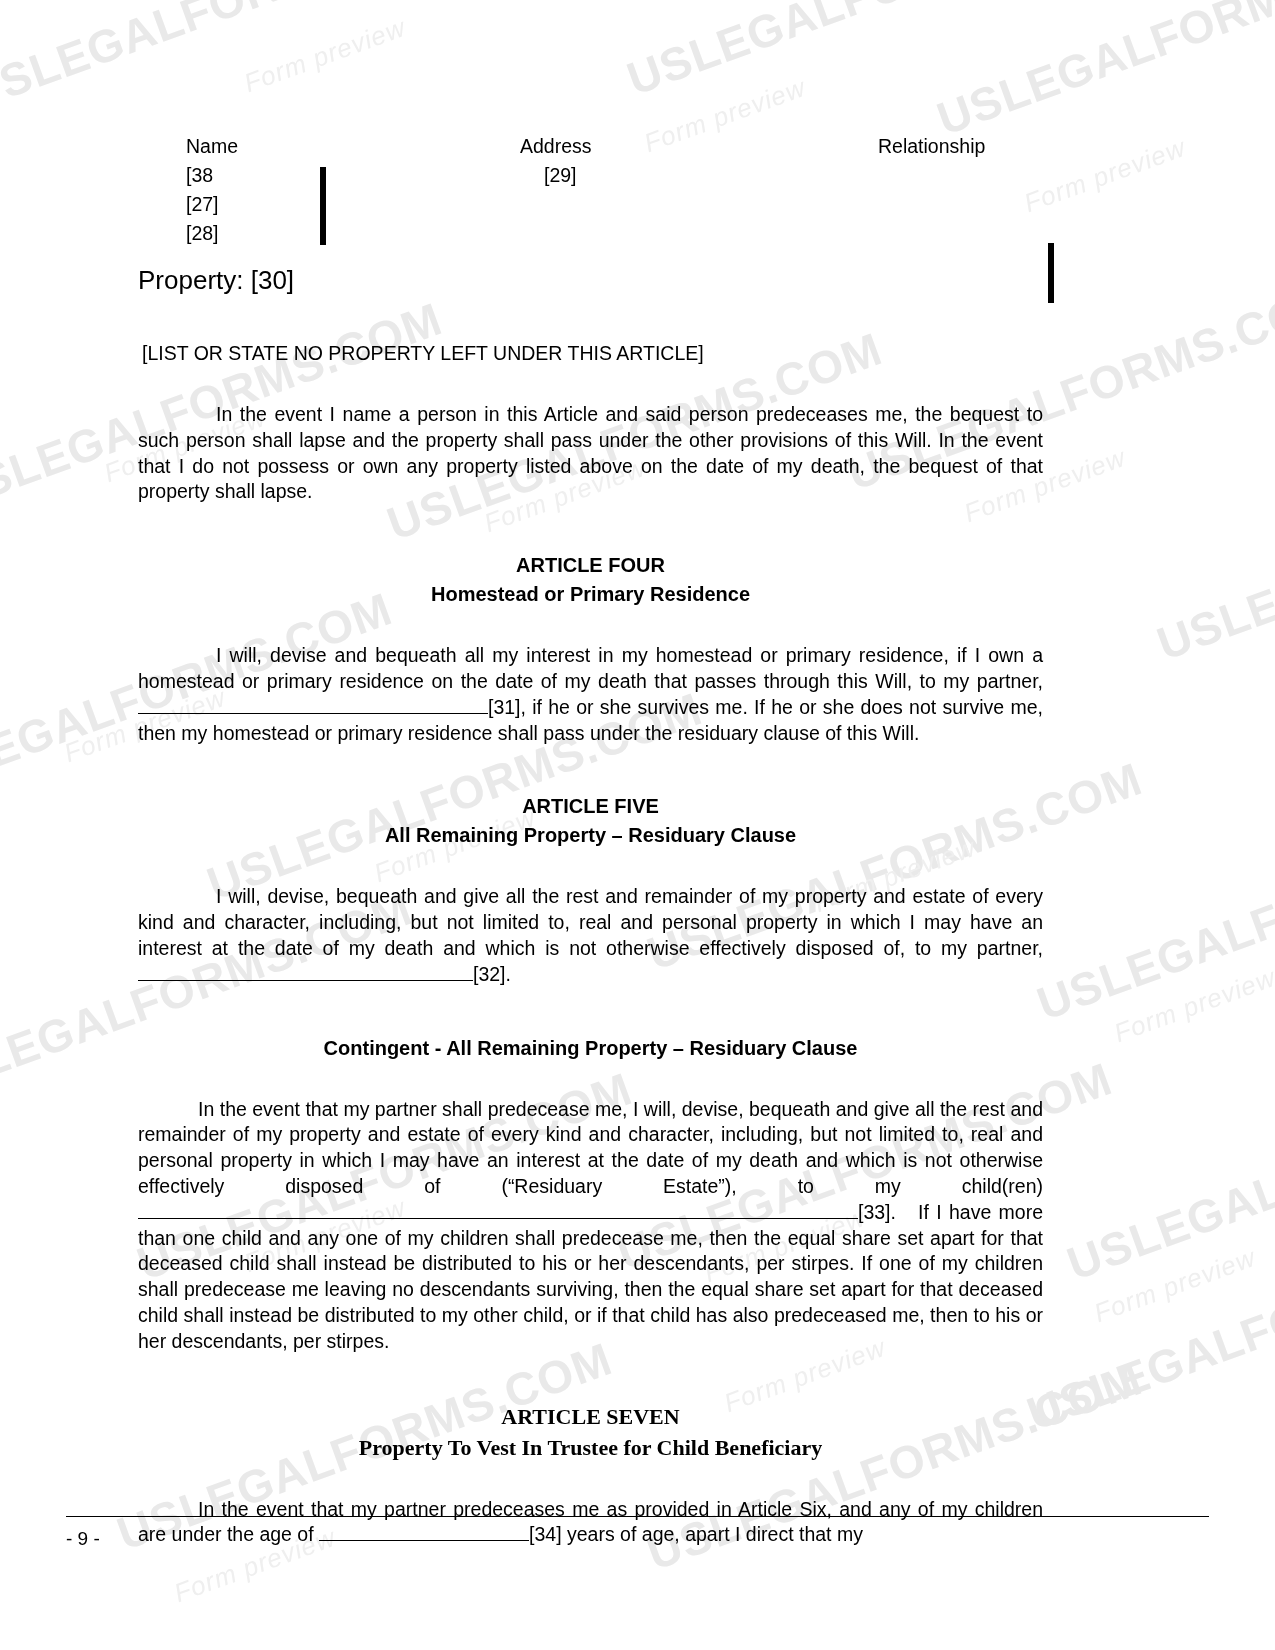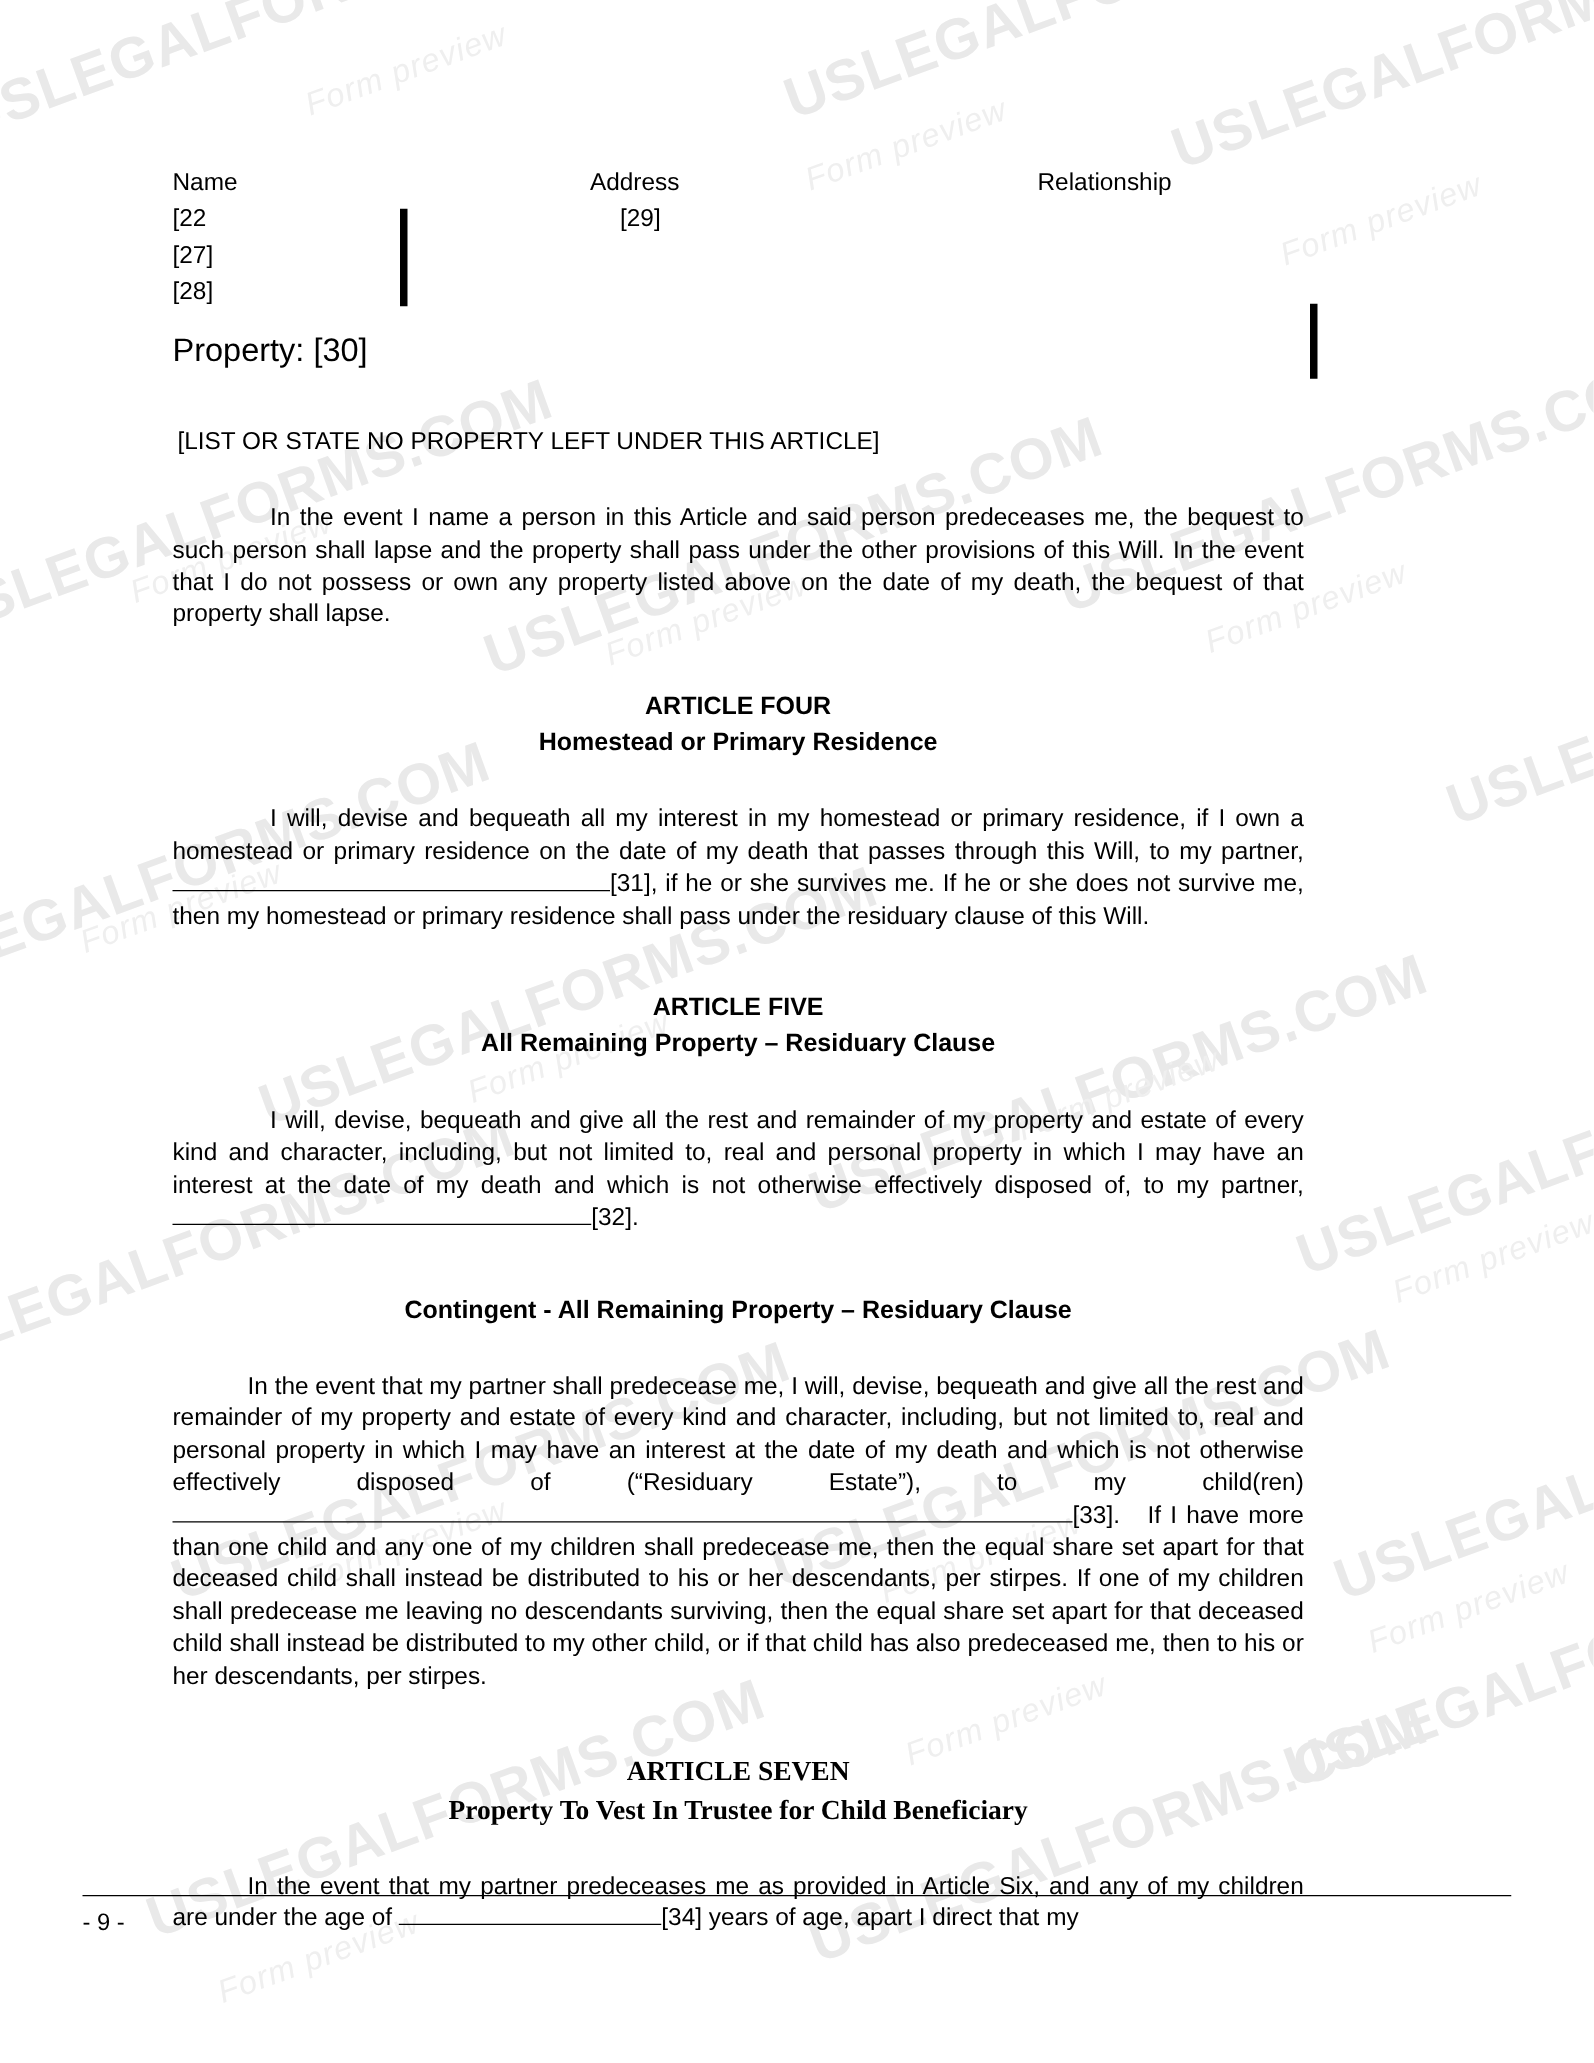--- a/index.html
+++ b/index.html
@@ -65,20 +65,21 @@
   
   .bene-table {
     position: relative;
     width: 100%;
     font-size: 19.5px;
     line-height: 29px;
   }
   .bene-row {
     display: flex;
     align-items: flex-start;
+    margin-left: 48px;
   }
   .col-name   { width: 334px; flex: 0 0 334px; }
   .col-addr   { width: 358px; flex: 0 0 358px; position: relative; }
   .col-rel    { flex: 1 1 auto; }
 
   .addr-lines { display: block; }
   .addr-line  { display: block; }
 
   
   .change-bar {
@@ -221,21 +222,21 @@
 
       <div class="bene-table">
         <div class="bene-row">
           <div class="col-name">Name</div>
           <div class="col-addr">Address</div>
           <div class="col-rel">Relationship</div>
         </div>
         <div class="bene-row">
           <div class="col-addr">
             <span class="addr-lines">
-              <span class="addr-line">[22</span>
+              <span class="addr-line">[38</span>
               <span class="addr-line">[27]</span>
               <span class="addr-line">[28]</span>
             </span>
           </div>
           <div class="col-rel">[29]</div>
         </div>
       </div>
 
       <div class="property-line">Property: [30]</div>
 

